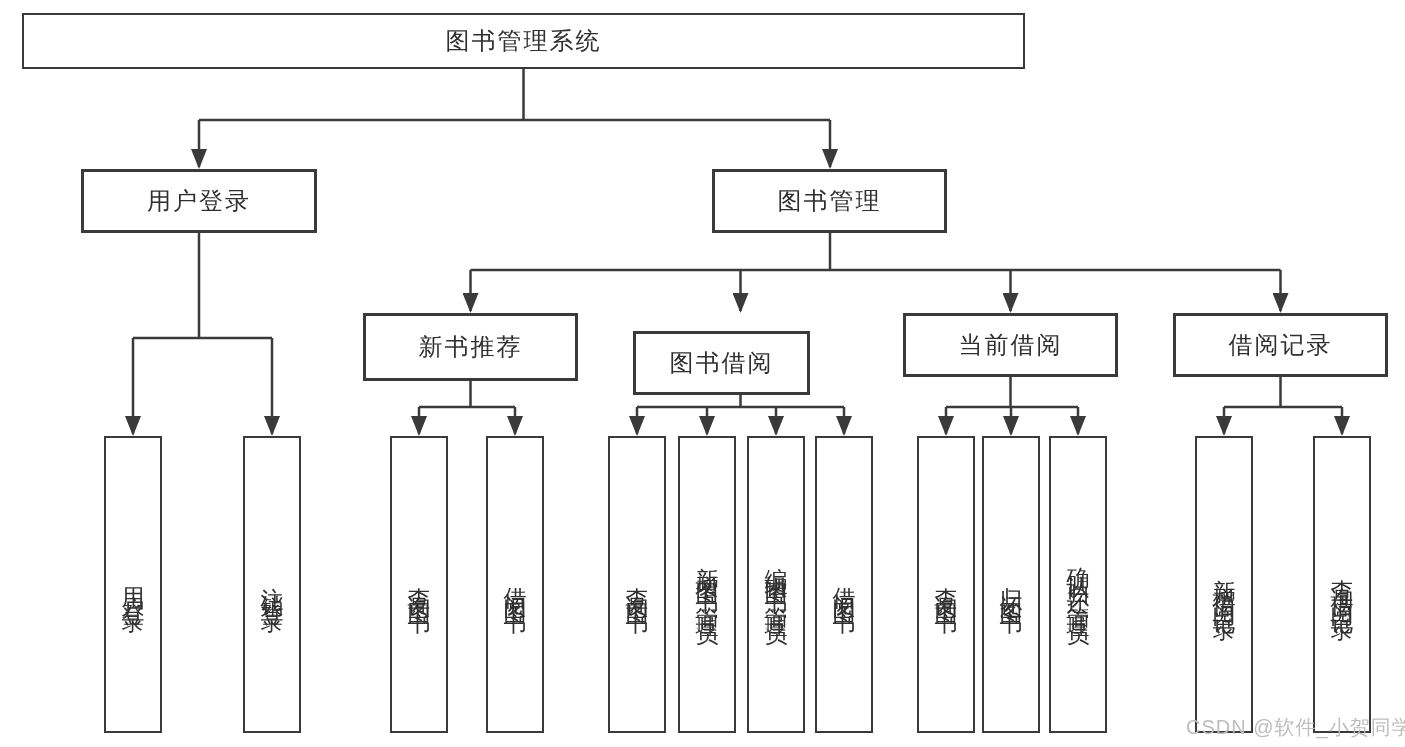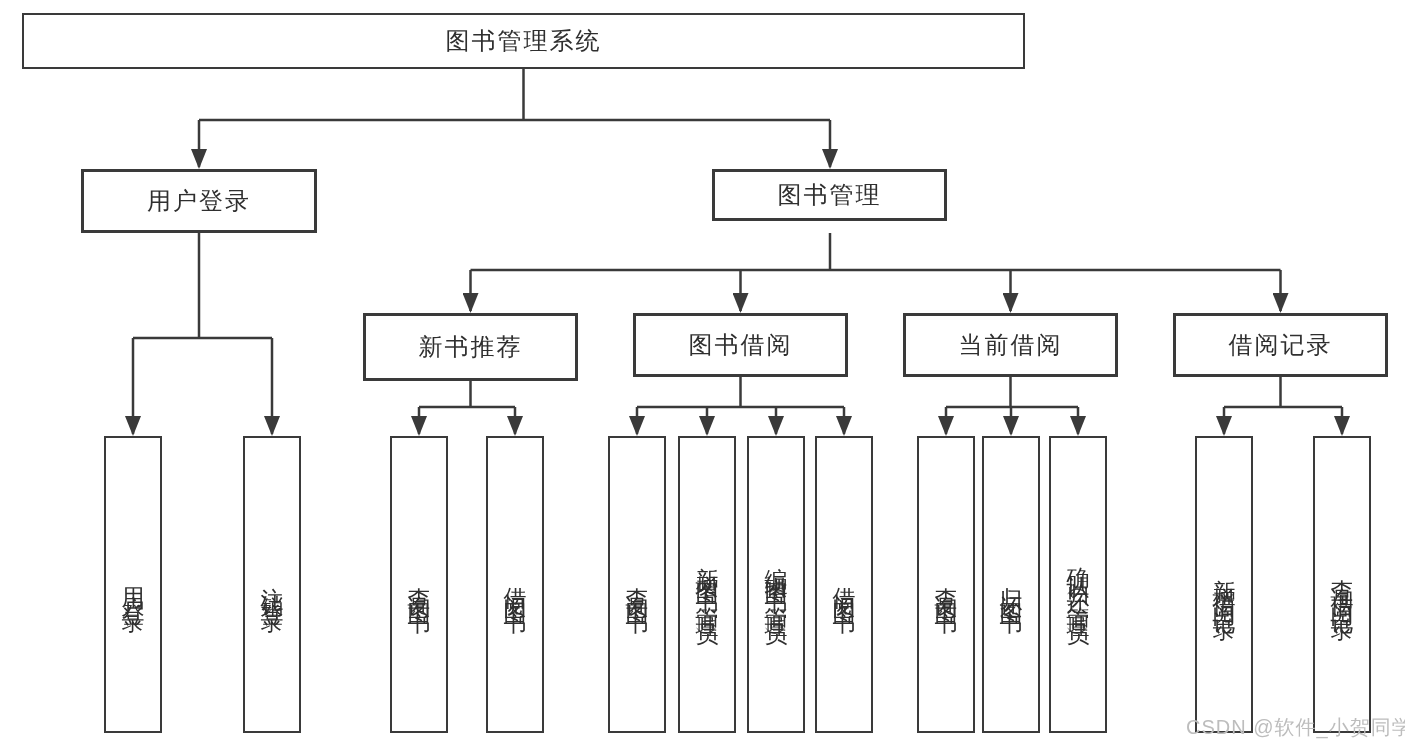--- a/index.html
+++ b/index.html
@@ -91,28 +91,28 @@
     <line x1="1342" y1="407" x2="1342" y2="434" marker-end="url(#arrow)"></line>
   </svg>
 
   <div class="hbox root" style="left:22px;top:13px;width:1003px;height:56px">
     <span class="hlabel">图书管理系统</span>
   </div>
 
   <div class="hbox" style="left:81px;top:169px;width:236px;height:64px">
     <span class="hlabel">用户登录</span>
   </div>
-  <div class="hbox" style="left:712px;top:169px;width:235px;height:52px">
+  <div class="hbox" style="left:712px;top:169px;width:235px;height:64px">
     <span class="hlabel">图书管理</span>
   </div>
 
   <div class="hbox" style="left:363px;top:313px;width:215px;height:68px">
     <span class="hlabel">新书推荐</span>
   </div>
-  <div class="hbox" style="left:633px;top:313px;width:215px;height:64px">
+  <div class="hbox" style="left:633px;top:331px;width:177px;height:64px">
     <span class="hlabel">图书借阅</span>
   </div>
   <div class="hbox" style="left:903px;top:313px;width:215px;height:64px">
     <span class="hlabel">当前借阅</span>
   </div>
   <div class="hbox" style="left:1173px;top:313px;width:215px;height:64px">
     <span class="hlabel">借阅记录</span>
   </div>
 
   <div class="vbox" style="left:104px">

